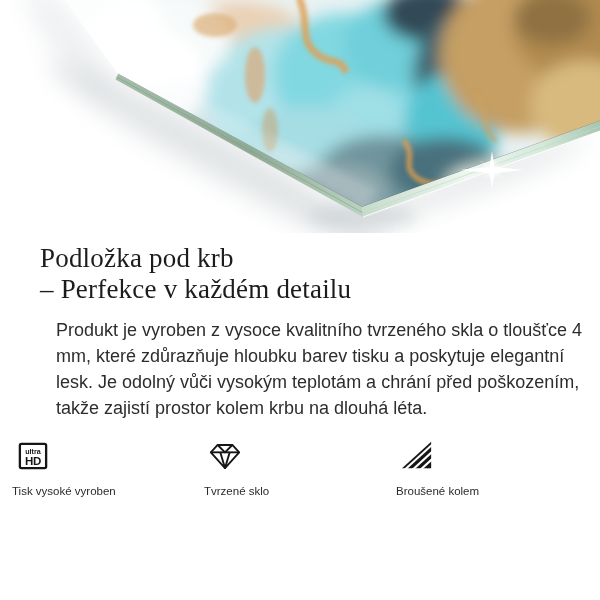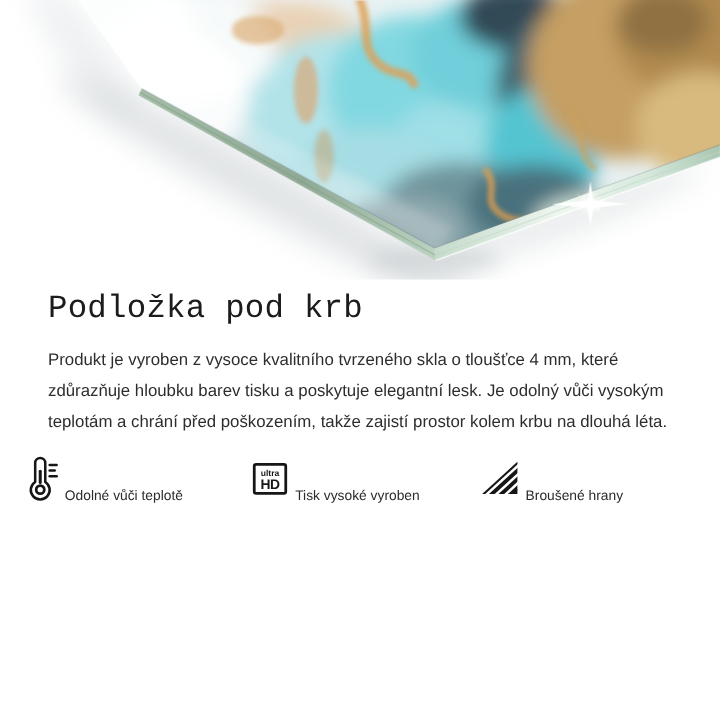--- a/index.html
+++ b/index.html
@@ -6,33 +6,33 @@
   body{
     width:600px;height:600px;background:#ffffff;overflow:hidden;
     font-family:"Liberation Sans",sans-serif;color:#2d2d2d;
   }
   .page{width:600px;height:600px;position:relative;}
   .hero{position:relative;width:600px;height:233px;}
   .hero svg{display:block;}
   .content{padding:0 40px;}
   .title{
     margin:10px 0 0;
-    font-family:Liberation Mono, monospace;
+    font-family:Liberation Serif, serif;
     font-weight:400;font-size:27px;line-height:31px;color:#1c1c1c;
     letter-spacing:.2px;
   }
   .desc{
-    margin:12px 0 0;width:532px;
-    font-size:14px;line-height:26px;color:#2d2d2d;
+    margin:12px 16px 0;width:532px;
+    font-size:18px;line-height:26px;color:#2d2d2d;
   }
   .features{
     margin:14px -28px 0;
     display:grid;grid-template-columns:repeat(3,1fr);row-gap:20px;
   }
-  .feature{display:flex;align-items:flex-end;}
+  .feature{display:flex;flex-direction:column;align-items:flex-start;}
   .ficon{width:42px;height:42px;}
   .flabel{margin-top:8px;font-size:11.5px;color:#2b2b2b;white-space:nowrap;}
 </style>
 </head>
 <body>
 
 <div class="page">
 
   <div class="hero">
     <svg width="600" height="233" viewBox="0 0 600 233" aria-hidden="true">
@@ -127,65 +127,64 @@
         <polygon points="460,170 492,166.5 524,170 492,173.5" fill="#ffffff" opacity=".95"></polygon>
         <polygon points="492,151 495,170 492,189 489,170" fill="#ffffff" opacity=".9"></polygon>
         <polygon points="480,161 493,168.5 505,179 491,171.5" fill="#ffffff" opacity=".45"></polygon>
       </g>
     </svg>
   </div>
 
   <div class="content">
     <h1 class="title">
       <span>Podložka pod krb</span><br>
+      <span>– Perfekce v každém detailu</span>
     </h1>
 
     <p class="desc">Produkt je vyroben z vysoce kvalitního tvrzeného skla o tloušťce 4 mm, které zdůrazňuje hloubku barev tisku a poskytuje elegantní lesk. Je odolný vůči vysokým teplotám a chrání před poškozením, takže zajistí prostor kolem krbu na dlouhá léta.</p>
 
     <div class="features">
 
-      <div class="feature">
-        <svg class="ficon" viewBox="0 0 40 40">
-          <path d="M16.5,22.5 V7.5 a4,4 0 0 1 8,0 V22.5 a7.5,7.5 0 1 1 -8,0 Z" fill="none" stroke="#161616" stroke-width="2" stroke-linejoin="round"></path>
-          <line x1="20.5" y1="14" x2="20.5" y2="23" stroke="#161616" stroke-width="2.4" stroke-linecap="round"></line>
-          <circle cx="20.5" cy="28.6" r="3.2" fill="none" stroke="#161616" stroke-width="2.2"></circle>
-          <g stroke="#161616" stroke-width="2" stroke-linecap="round">
-            <line x1="28" y1="9" x2="33.5" y2="9"></line>
-            <line x1="28" y1="13.5" x2="32" y2="13.5"></line>
-            <line x1="28" y1="18" x2="33.5" y2="18"></line>
-          </g>
-        </svg>
-        <div class="flabel">Odolné vůči teplotě</div>
-      </div>
 
       <div class="feature">
         <svg class="ficon" viewBox="0 0 40 40">
           <rect x="7.5" y="8.5" width="25" height="23" rx="1.5" fill="none" stroke="#161616" stroke-width="2.2"></rect>
           <text x="20" y="17.8" text-anchor="middle" font-size="6.8" font-weight="700" fill="#161616" font-family="Liberation Sans, sans-serif">ultra</text>
           <text x="20" y="28.4" text-anchor="middle" font-size="11" font-weight="800" letter-spacing="-0.3" fill="#161616" font-family="Liberation Sans, sans-serif">HD</text>
         </svg>
         <div class="flabel">Tisk vysoké vyroben</div>
       </div>
 
 
+      <div class="feature">
+        <svg class="ficon" viewBox="0 0 40 40">
+          <g fill="none" stroke="#161616" stroke-width="1.8" stroke-linejoin="round">
+            <path d="M13,9.5 H27 L33.5,16.5 L20,31.5 L6.5,16.5 Z"></path>
+            <path d="M6.5,16.5 H33.5"></path>
+            <path d="M13,9.5 L20,16.5 L27,9.5"></path>
+            <path d="M15.5,16.5 L20,31.5 L24.5,16.5"></path>
+          </g>
+        </svg>
+        <div class="flabel">Tvrzené sklo</div>
+      </div>
 
       <div class="feature">
         <svg class="ficon" viewBox="0 0 40 40">
           <defs>
               <clipPath id="bevClip">
                 <path d="M5.5,32 L33.5,6.5 L33.5,32 Z"></path>
               </clipPath>
             </defs>
           <g clip-path="url(#bevClip)" stroke="#161616" stroke-width="3.1">
             <line x1="3" y1="34.5" x2="38" y2="2.5"></line>
             <line x1="6.8" y1="37.9" x2="41.8" y2="5.9"></line>
             <line x1="10.6" y1="41.3" x2="45.6" y2="9.3"></line>
             <line x1="14.4" y1="44.7" x2="49.4" y2="12.7"></line>
             <line x1="16.3" y1="46.4" x2="51.3" y2="14.4"></line>
           </g>
         </svg>
-        <div class="flabel">Broušené hrany</div>
+        <div class="flabel">Broušené kolem</div>
       </div>
 
 
     </div>
   </div>
 </div>
 
 </body></html>

